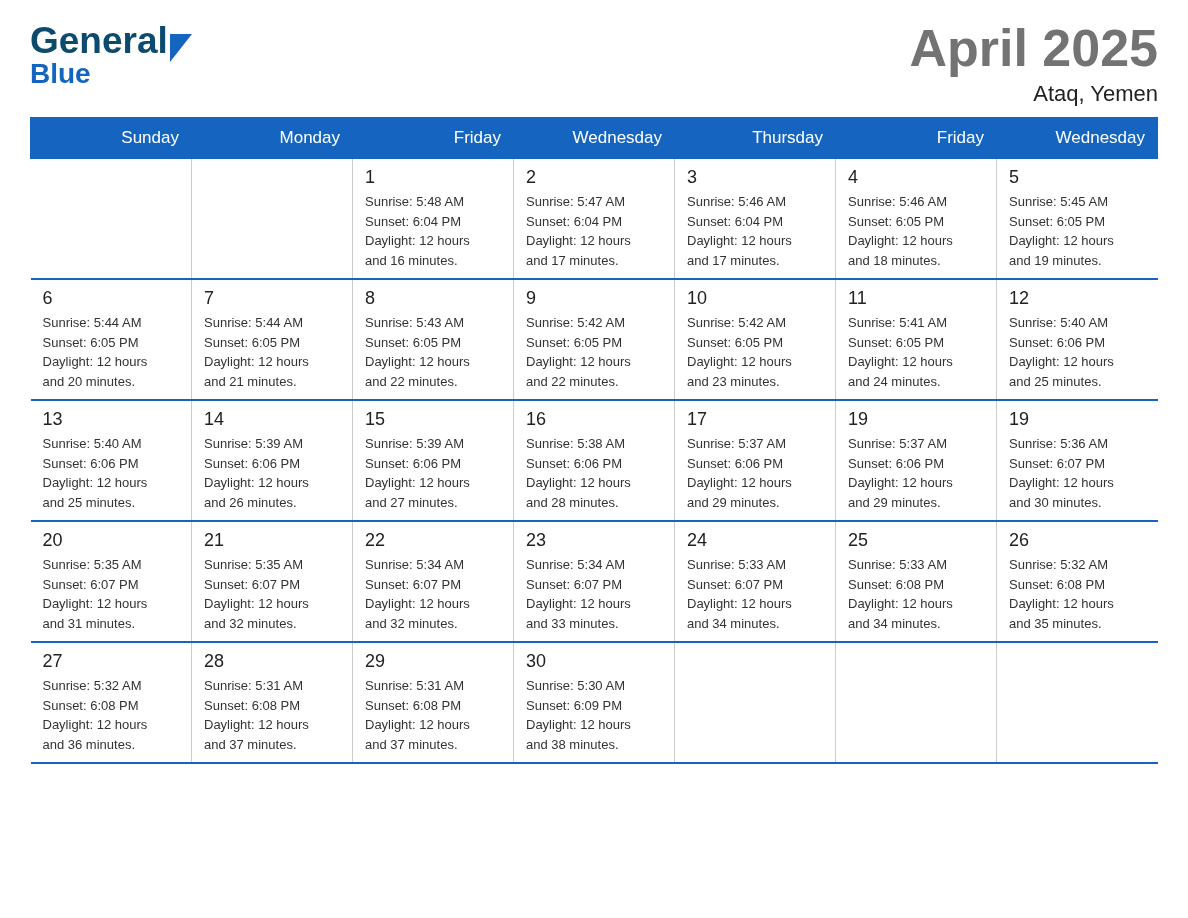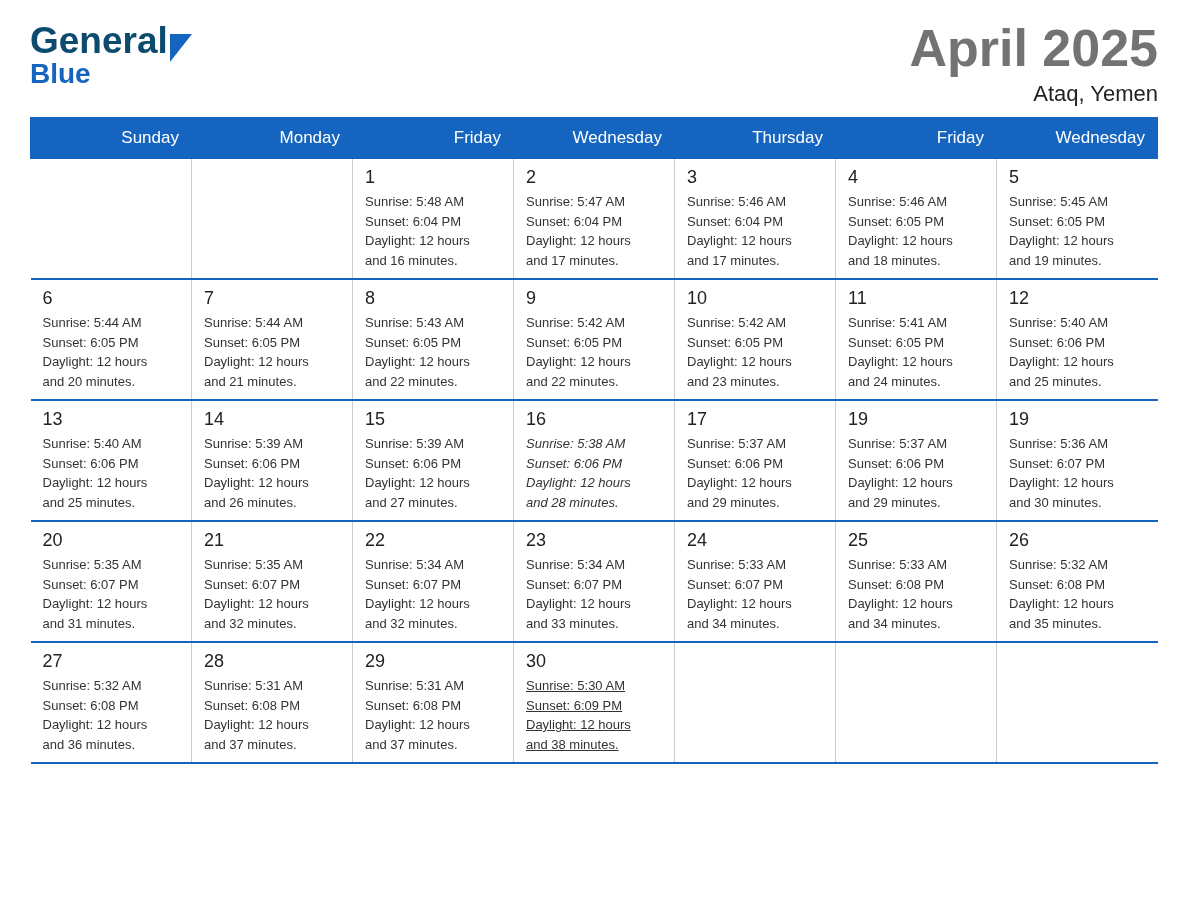--- a/index.html
+++ b/index.html
@@ -245,21 +245,21 @@
         </td>
         <td>
           <span class="day-number">15</span>
           <div class="day-info" style="white-space: pre-line;">Sunrise: 5:39 AM
 Sunset: 6:06 PM
 Daylight: 12 hours
 and 27 minutes.</div>
         </td>
         <td>
           <span class="day-number">16</span>
-          <div class="day-info" style="white-space: pre-line; font-style: italic;">Sunrise: 5:38 AM
+          <div class="day-info" style="white-space: pre-line;">Sunrise: 5:38 AM
 Sunset: 6:06 PM
 Daylight: 12 hours
 and 28 minutes.</div>
         </td>
         <td>
           <span class="day-number">17</span>
           <div class="day-info" style="white-space: pre-line;">Sunrise: 5:37 AM
 Sunset: 6:06 PM
 Daylight: 12 hours
 and 29 minutes.</div>
@@ -347,21 +347,21 @@
         </td>
         <td>
           <span class="day-number">29</span>
           <div class="day-info" style="white-space: pre-line;">Sunrise: 5:31 AM
 Sunset: 6:08 PM
 Daylight: 12 hours
 and 37 minutes.</div>
         </td>
         <td>
           <span class="day-number">30</span>
-          <div class="day-info" style="white-space: pre-line; text-decoration: underline;">Sunrise: 5:30 AM
+          <div class="day-info" style="white-space: pre-line;">Sunrise: 5:30 AM
 Sunset: 6:09 PM
 Daylight: 12 hours
 and 38 minutes.</div>
         </td>
         <td class="empty-cell"></td>
         <td class="empty-cell"></td>
         <td class="empty-cell"></td>
       </tr>
     </tbody>
 </table>

